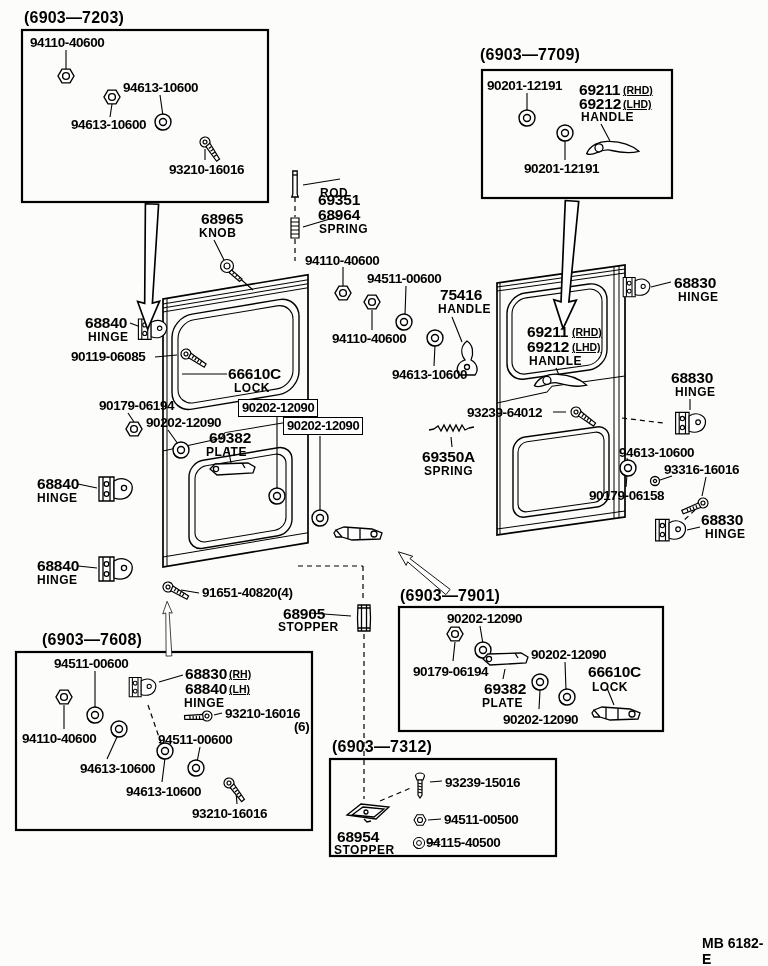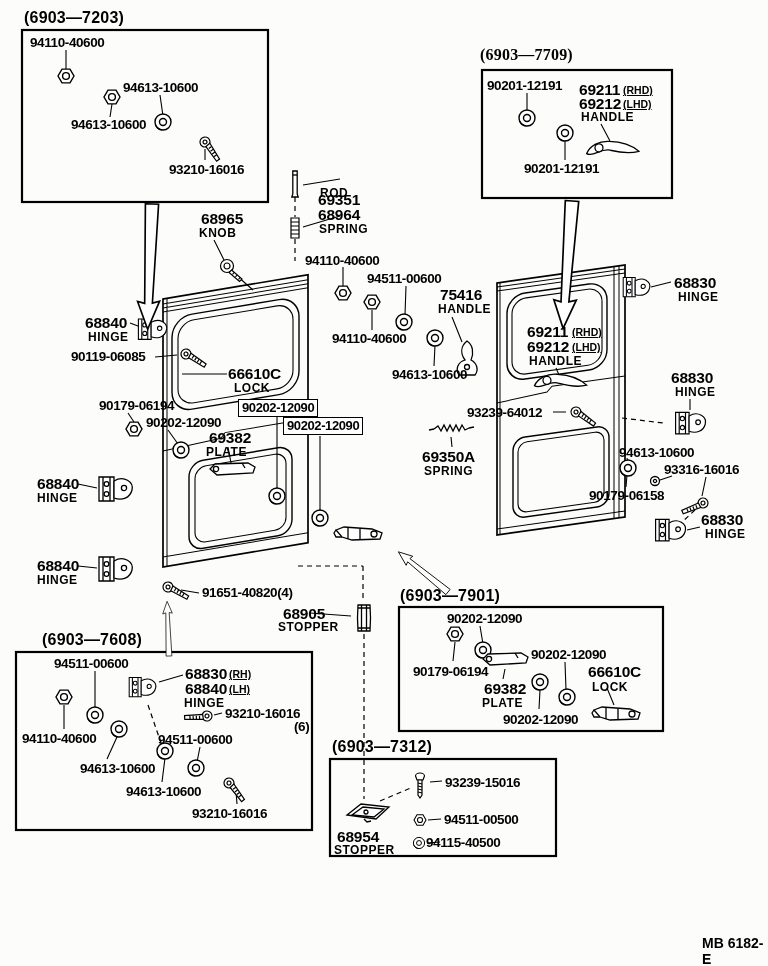--- a/index.html
+++ b/index.html
@@ -217,21 +217,21 @@
         <use href="#g-washer" transform="translate(419,843) rotate(0) scale(0.7)"></use>
         <use href="#g-arrowbig" transform="translate(152,204) rotate(2) scale(1.1)"></use>
         <use href="#g-arrowbig" transform="translate(572,201) rotate(4) scale(1.12)"></use>
         <use href="#g-arrowbig" transform="translate(169,656) rotate(178) scale(0.48)"></use>
         <use href="#g-arrowbig" transform="translate(448,592) rotate(129) scale(0.56)"></use>
       </g>
   </svg>
 
   <div id="labels">
       <div class="cap" style="left: 24px; top: 10px;">(6903—7203)</div>
-      <div class="cap" style="left: 480px; top: 47px; font-family: Liberation Serif, serif;">(6903—7709)</div>
+      <div class="cap" style="left: 480px; top: 47px;">(6903—7709)</div>
       <div class="cap" style="left: 22px; top: 632px; margin-left: 20px;">(6903—7608)</div>
       <div class="cap" style="left: 400px; top: 588px;">(6903—7901)</div>
       <div class="cap" style="left: 332px; top: 739px;">(6903—7312)</div>
       <div class="num" style="left: 30px; top: 36px;">94110-40600</div>
       <div class="num" style="left: 123px; top: 81px;">94613-10600</div>
       <div class="num" style="left: 71px; top: 118px;">94613-10600</div>
       <div class="num" style="left: 169px; top: 163px;">93210-16016</div>
       <div class="num" style="left: 487px; top: 79px;">90201-12191</div>
       <div class="big" style="left: 579px; top: 82px;">69211</div>
       <div class="sm" style="left: 623px; top: 85px;">(RHD)</div>

